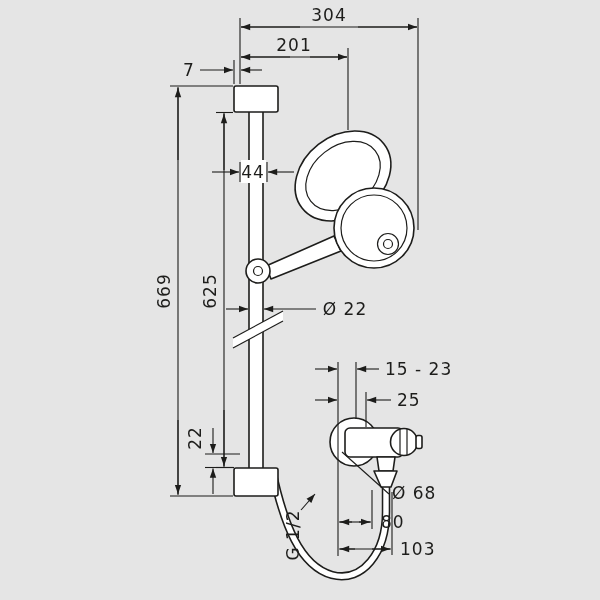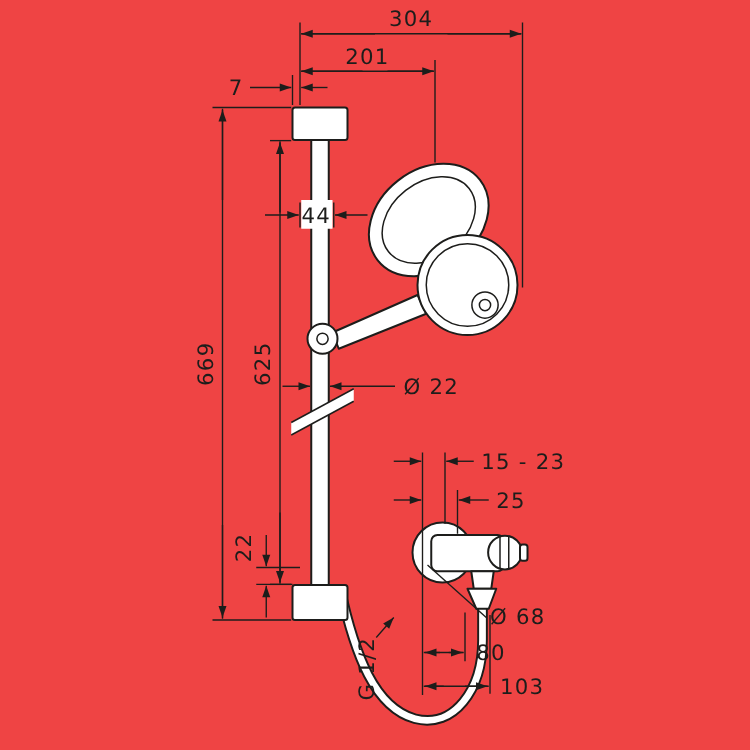--- a/index.html
+++ b/index.html
@@ -1,16 +1,16 @@
 <!DOCTYPE html>
 <html><head>
 <meta charset="utf-8">
 <style>
   html,body{margin:0;padding:0;background:#fff;}
-  .canvas{width:600px;height:600px;background:#ef4444;position:relative;overflow:hidden;}
+  .canvas{width:600px;height:600px;background:#e5e5e5;position:relative;overflow:hidden;}
   svg{display:block;}
   .outline{fill:#ffffff;stroke:#1d1d1b;stroke-width:1.6;stroke-linejoin:round;}
   .thin{fill:none;stroke:#1d1d1b;stroke-width:1.2;}
   .dim{stroke:#1d1d1b;stroke-width:1.1;fill:none;}
   .hose-outer{fill:none;stroke:#1d1d1b;stroke-width:8.5;}
   .hose-inner{fill:none;stroke:#ffffff;stroke-width:5.4;}
   .mask{fill:#ffffff;stroke:none;}
   .dimtext{font-family:"DejaVu Sans",sans-serif;font-size:17px;fill:#1d1d1b;letter-spacing:1px;}
 </style>
 </head>

